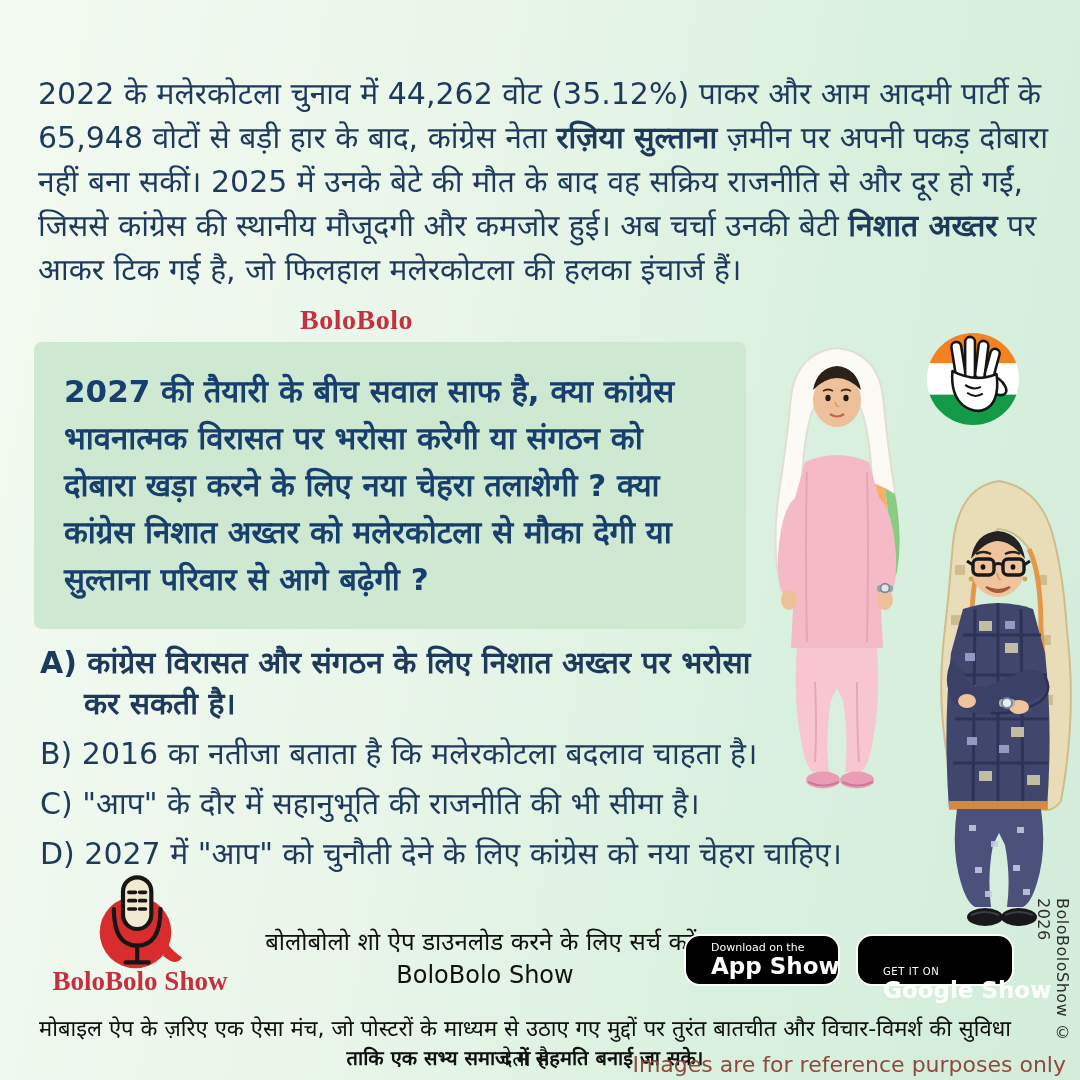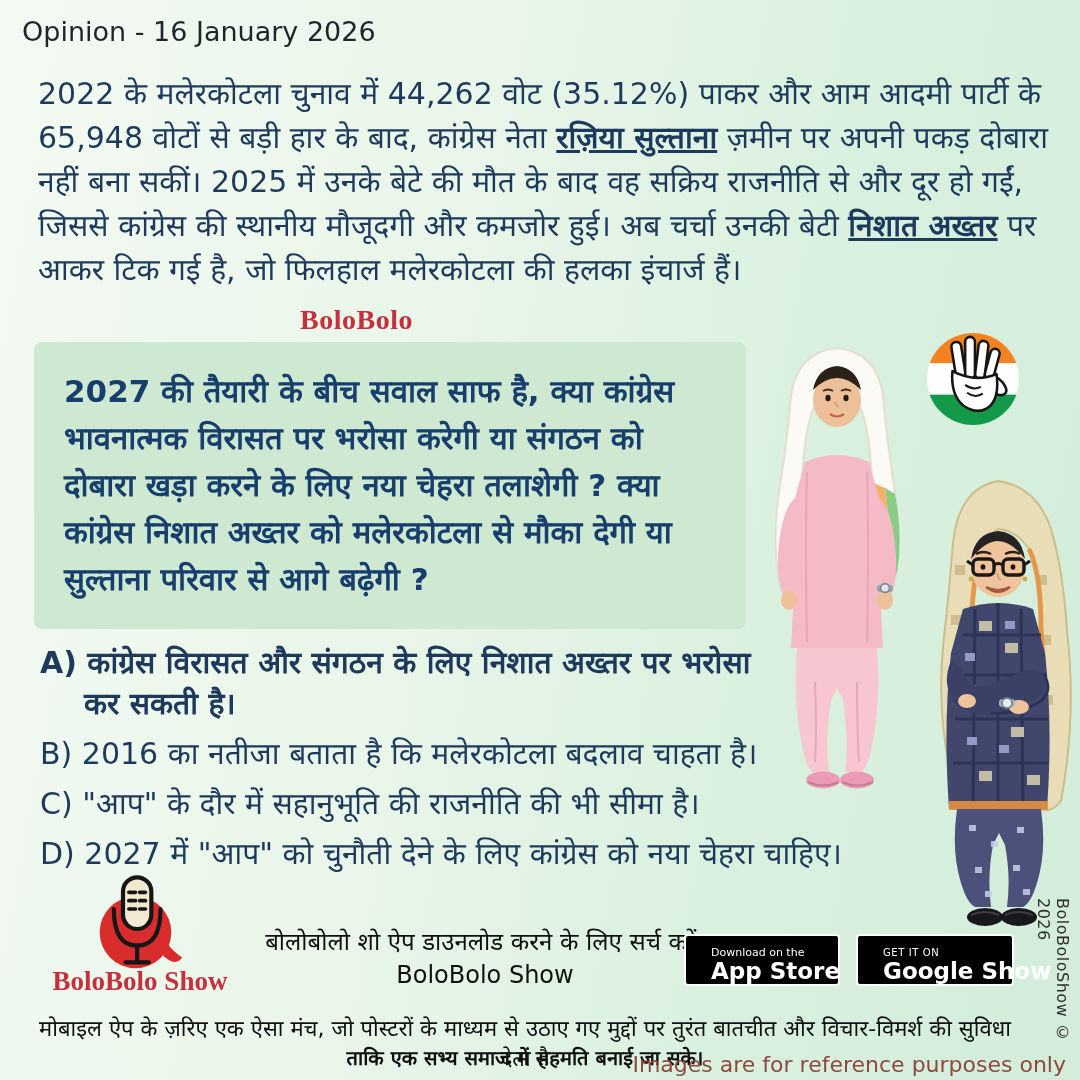--- a/index.html
+++ b/index.html
@@ -4,60 +4,59 @@
 <style>
   html,body{margin:0;padding:0;}
   .poster{
     position:relative;width:1080px;height:1080px;overflow:hidden;
     background:linear-gradient(100deg,#f3faf1 0%,#eaf6ea 38%,#d9f0de 72%,#d3edda 100%);
     font-family:"DejaVu Sans",sans-serif;color:#1d3a5c;
   }
   .header-left{position:absolute;left:22px;top:16px;font-size:27px;color:#1d262b;}
   .header-right{position:absolute;right:18px;top:12px;font-size:31px;font-weight:700;color:#17505f;}
   .intro{position:absolute;left:38px;top:72px;width:1010px;font-size:30px;line-height:44px;margin:0;color:#1d3a5c;}
-  .intro b{font-weight:700;text-decoration:underline;}
+  .intro b{font-weight:700;}
   .brand-inline{position:absolute;left:300px;top:304px;width:180px;font-family:"Liberation Serif",serif;font-weight:700;font-size:28px;color:#c62f3e;letter-spacing:.5px;}
   .question-box{
     position:absolute;left:34px;top:342px;width:712px;box-sizing:border-box;
     background:#cfe8d1;border-radius:8px;padding:26px 30px;
   }
   .question-text{font-size:31px;line-height:47px;font-weight:700;color:#173f6e;max-width:652px;display:block;}
   .options{position:absolute;left:40px;top:642px;width:900px;}
   .option{font-size:30px;line-height:41px;color:#1d3a5c;padding-left:44px;text-indent:-44px;margin-bottom:9px;}
   .opt-a{max-width:700px;font-weight:bold;}
   .congress-flag{position:absolute;left:924px;top:330px;width:98px;height:98px;}
   .woman-young{position:absolute;left:745px;top:342px;width:180px;height:452px;}
   .woman-senior{position:absolute;left:915px;top:475px;width:165px;height:463px;}
   .logo-mic{position:absolute;left:88px;top:872px;width:100px;height:104px;}
   .logo-brand{position:absolute;left:40px;top:966px;width:200px;text-align:center;font-family:"Liberation Serif",serif;font-weight:700;font-size:27px;color:#c62f3e;}
   .search-block{position:absolute;left:255px;top:926px;width:460px;text-align:center;color:#101010;}
   .search-line1{font-size:24px;line-height:33px;}
   .search-line2{font-size:24px;line-height:33px;}
   .badge{
-    position:absolute;height:52px;box-sizing:border-box;display:flex;align-items:flex-end;gap:11px;
-    background:#000;border:2px solid #fdfdfd;border-radius:4px;padding:0 14px;color:#fff;cursor:pointer;
+    position:absolute;height:52px;box-sizing:border-box;display:flex;align-items:center;gap:11px;
+    background:#000;border:2px solid #fdfdfd;border-radius:16px;padding:0 14px;color:#fff;cursor:pointer;
   }
   .badge-appstore{left:684px;top:934px;width:156px;}
   .badge-googleplay{left:856px;top:934px;width:158px;}
   .badge-text{display:flex;flex-direction:column;justify-content:center;}
   .badge-small{font-size:11px;line-height:13px;}
   .badge-small.gp{font-size:10px;letter-spacing:.6px;margin-top:48px;}
   .badge-big{font-size:23px;line-height:25px;font-weight:600;white-space:nowrap;}
   .tagline{position:absolute;left:30px;width:990px;text-align:center;color:#101010;}
   .tagline1{top:1012px;font-size:22px;font-weight:400;}
   .tagline2{top:1044px;font-size:20px;font-weight:700;}
   .disclaimer{position:absolute;right:14px;top:1052px;font-size:22px;color:#8e4a3e;}
   .copyright-vertical{position:absolute;top:898px;right:8px;height:160px;writing-mode:vertical-rl;font-size:16px;color:#2e2e2e;letter-spacing:.5px;}
 </style>
 </head>
 <body>
 
 <div class="poster">
 
-  <div class="header-left">Opinion - 16 January 2026</div>
 
   <p class="intro"><span>2022 के मलेरकोटला चुनाव में 44,262 वोट (35.12%) पाकर और आम आदमी पार्टी के 65,948 वोटों से बड़ी हार के बाद, कांग्रेस नेता </span><b>रज़िया सुल्ताना</b><span> ज़मीन पर अपनी पकड़ दोबारा नहीं बना सकीं। 2025 में उनके बेटे की मौत के बाद वह सक्रिय राजनीति से और दूर हो गईं, जिससे कांग्रेस की स्थानीय मौजूदगी और कमजोर हुई। अब चर्चा उनकी बेटी </span><b>निशात अख्तर</b><span> पर आकर टिक गई है, जो फिलहाल मलेरकोटला की हलका इंचार्ज हैं।</span></p>
 
   <div class="brand-inline">BoloBolo Show</div>
 
   <div class="question-box">
     <span class="question-text">2027 की तैयारी के बीच सवाल साफ है, क्या कांग्रेस भावनात्मक विरासत पर भरोसा करेगी या संगठन को दोबारा खड़ा करने के लिए नया चेहरा तलाशेगी ? क्या कांग्रेस निशात अख्तर को मलेरकोटला से मौका देगी या सुल्ताना परिवार से आगे बढ़ेगी ?</span>
   </div>
 
   <div class="options">
@@ -200,21 +199,21 @@
     <div class="search-line2">BoloBolo Show</div>
   </div>
 
   <div class="badge badge-appstore">
     <svg width="24" height="27" viewBox="0 0 20 22">
       <path d="M16.6 10.1c0-2.2 1.8-3.3 1.9-3.4-1-1.5-2.6-1.7-3.2-1.7-1.4-.1-2.7.8-3.4.8-.7 0-1.8-.8-2.9-.8-1.5 0-2.9.9-3.7 2.2-1.6 2.7-.4 6.8 1.1 9 .7 1.1 1.6 2.3 2.8 2.2 1.1 0 1.5-.7 2.9-.7 1.3 0 1.7.7 2.9.7 1.2 0 2-1.1 2.7-2.2.9-1.3 1.2-2.5 1.2-2.6-.1 0-2.3-.9-2.3-3.5z" fill="#fff"></path>
       <path d="M14.5 3.3c.6-.8 1.1-1.9 1-3-.9 0-2.1.6-2.7 1.4-.6.7-1.1 1.8-1 2.9 1.1.1 2.1-.5 2.7-1.3z" fill="#fff"></path>
     </svg>
     <div class="badge-text">
       <span class="badge-small">Download on the</span>
-      <span class="badge-big">App Store</span>
+      <span class="badge-big">App Show</span>
     </div>
   </div>
 
   <div class="badge badge-googleplay">
     <svg width="26" height="30" viewBox="0 0 32 36">
       <polygon points="2,1 2,35 19,18" fill="#00c8ff"></polygon>
       <polygon points="2,1 19,18 26,11" fill="#00e675"></polygon>
       <polygon points="19,18 26,11 31,16 31,20 26,25" fill="#ffd100"></polygon>
       <polygon points="2,35 19,18 26,25" fill="#ff3a44"></polygon>
     </svg>

